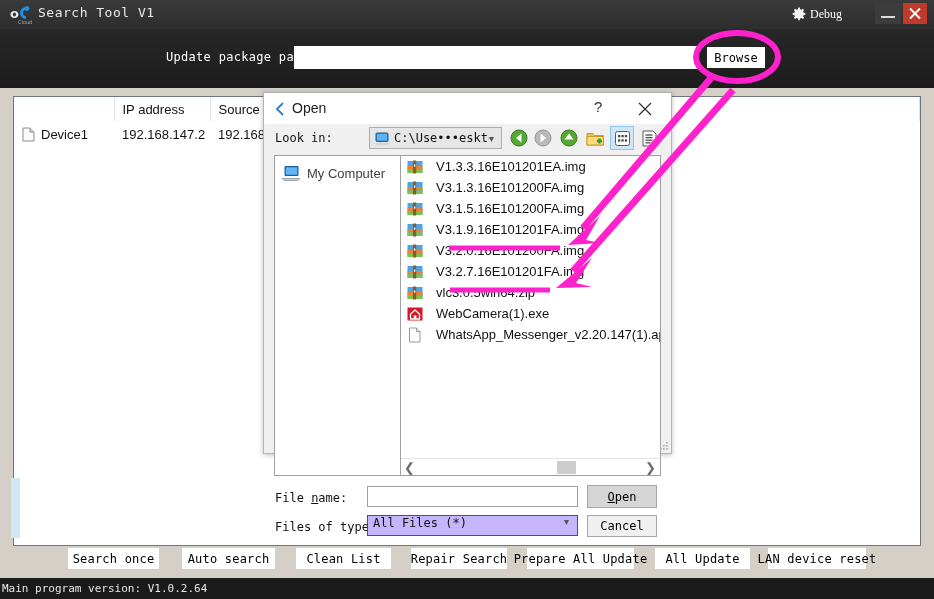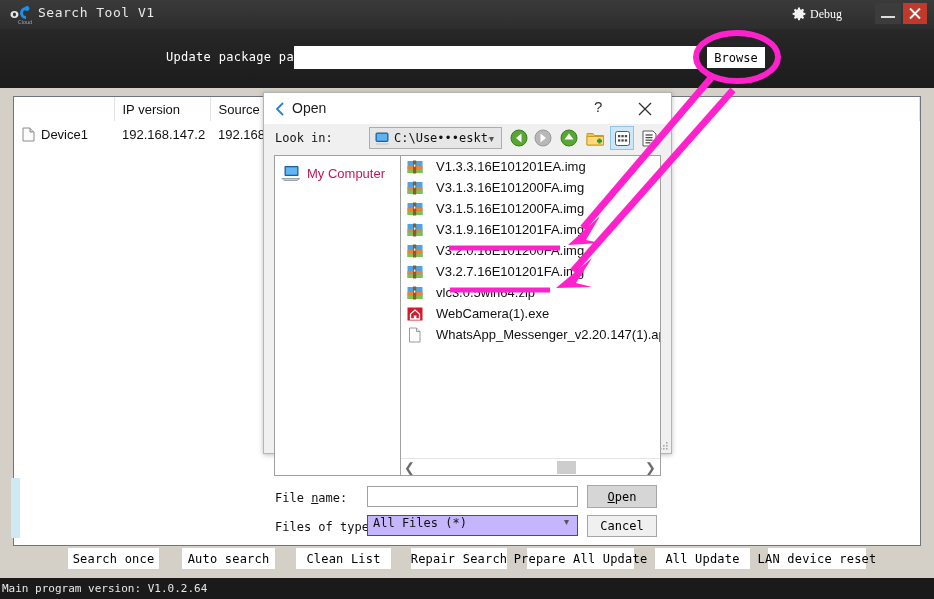--- a/index.html
+++ b/index.html
@@ -165,21 +165,21 @@
 
   #places-pane {
     position:absolute; left:10px; top:62px; width:130px; height:321px;
     background:#ffffff; border:1px solid #a0a0a0;
   }
   #places-item {
     position:absolute; left:6px; top:6px; height:22px;
     display:flex; align-items:center; gap:6px; cursor:pointer;
   }
   #places-item span {
-    font-size:13px; color:#be185d; font-family:"Liberation Sans", sans-serif;
+    font-size:13px; color:#404040; font-family:"Liberation Sans", sans-serif;
   }
 
   #files-pane {
     position:absolute; left:136px; top:62px; width:261px; height:321px;
     background:#ffffff; border:1px solid #a0a0a0; overflow:hidden;
   }
   .file-row {
     height:21px; display:flex; align-items:center; gap:13px;
     padding-left:6px; cursor:pointer;
   }
@@ -275,21 +275,21 @@
   <input id="path-input" value="" style="">
   <button id="browse-btn">Browse</button>
 </div>
 
 <div id="main-area">
   <div id="device-panel">
     <table id="device-table">
       <thead>
         <tr>
           <th class="col-name"></th>
-          <th class="col-ip">IP version</th>
+          <th class="col-ip">IP address</th>
           <th class="col-src">Source address</th>
           <th class="col-rest">Subnet mask</th>
         </tr>
       </thead>
       <tbody>
         <tr>
           <td>
             <div class="dev-cell">
               <svg class="doc-icon" viewBox="0 0 13 15">
                 <path d="M1 1 h7 l4 4 v9 h-11 z" fill="#fbfbfb" stroke="#8c8c8c" stroke-width="1"></path>

